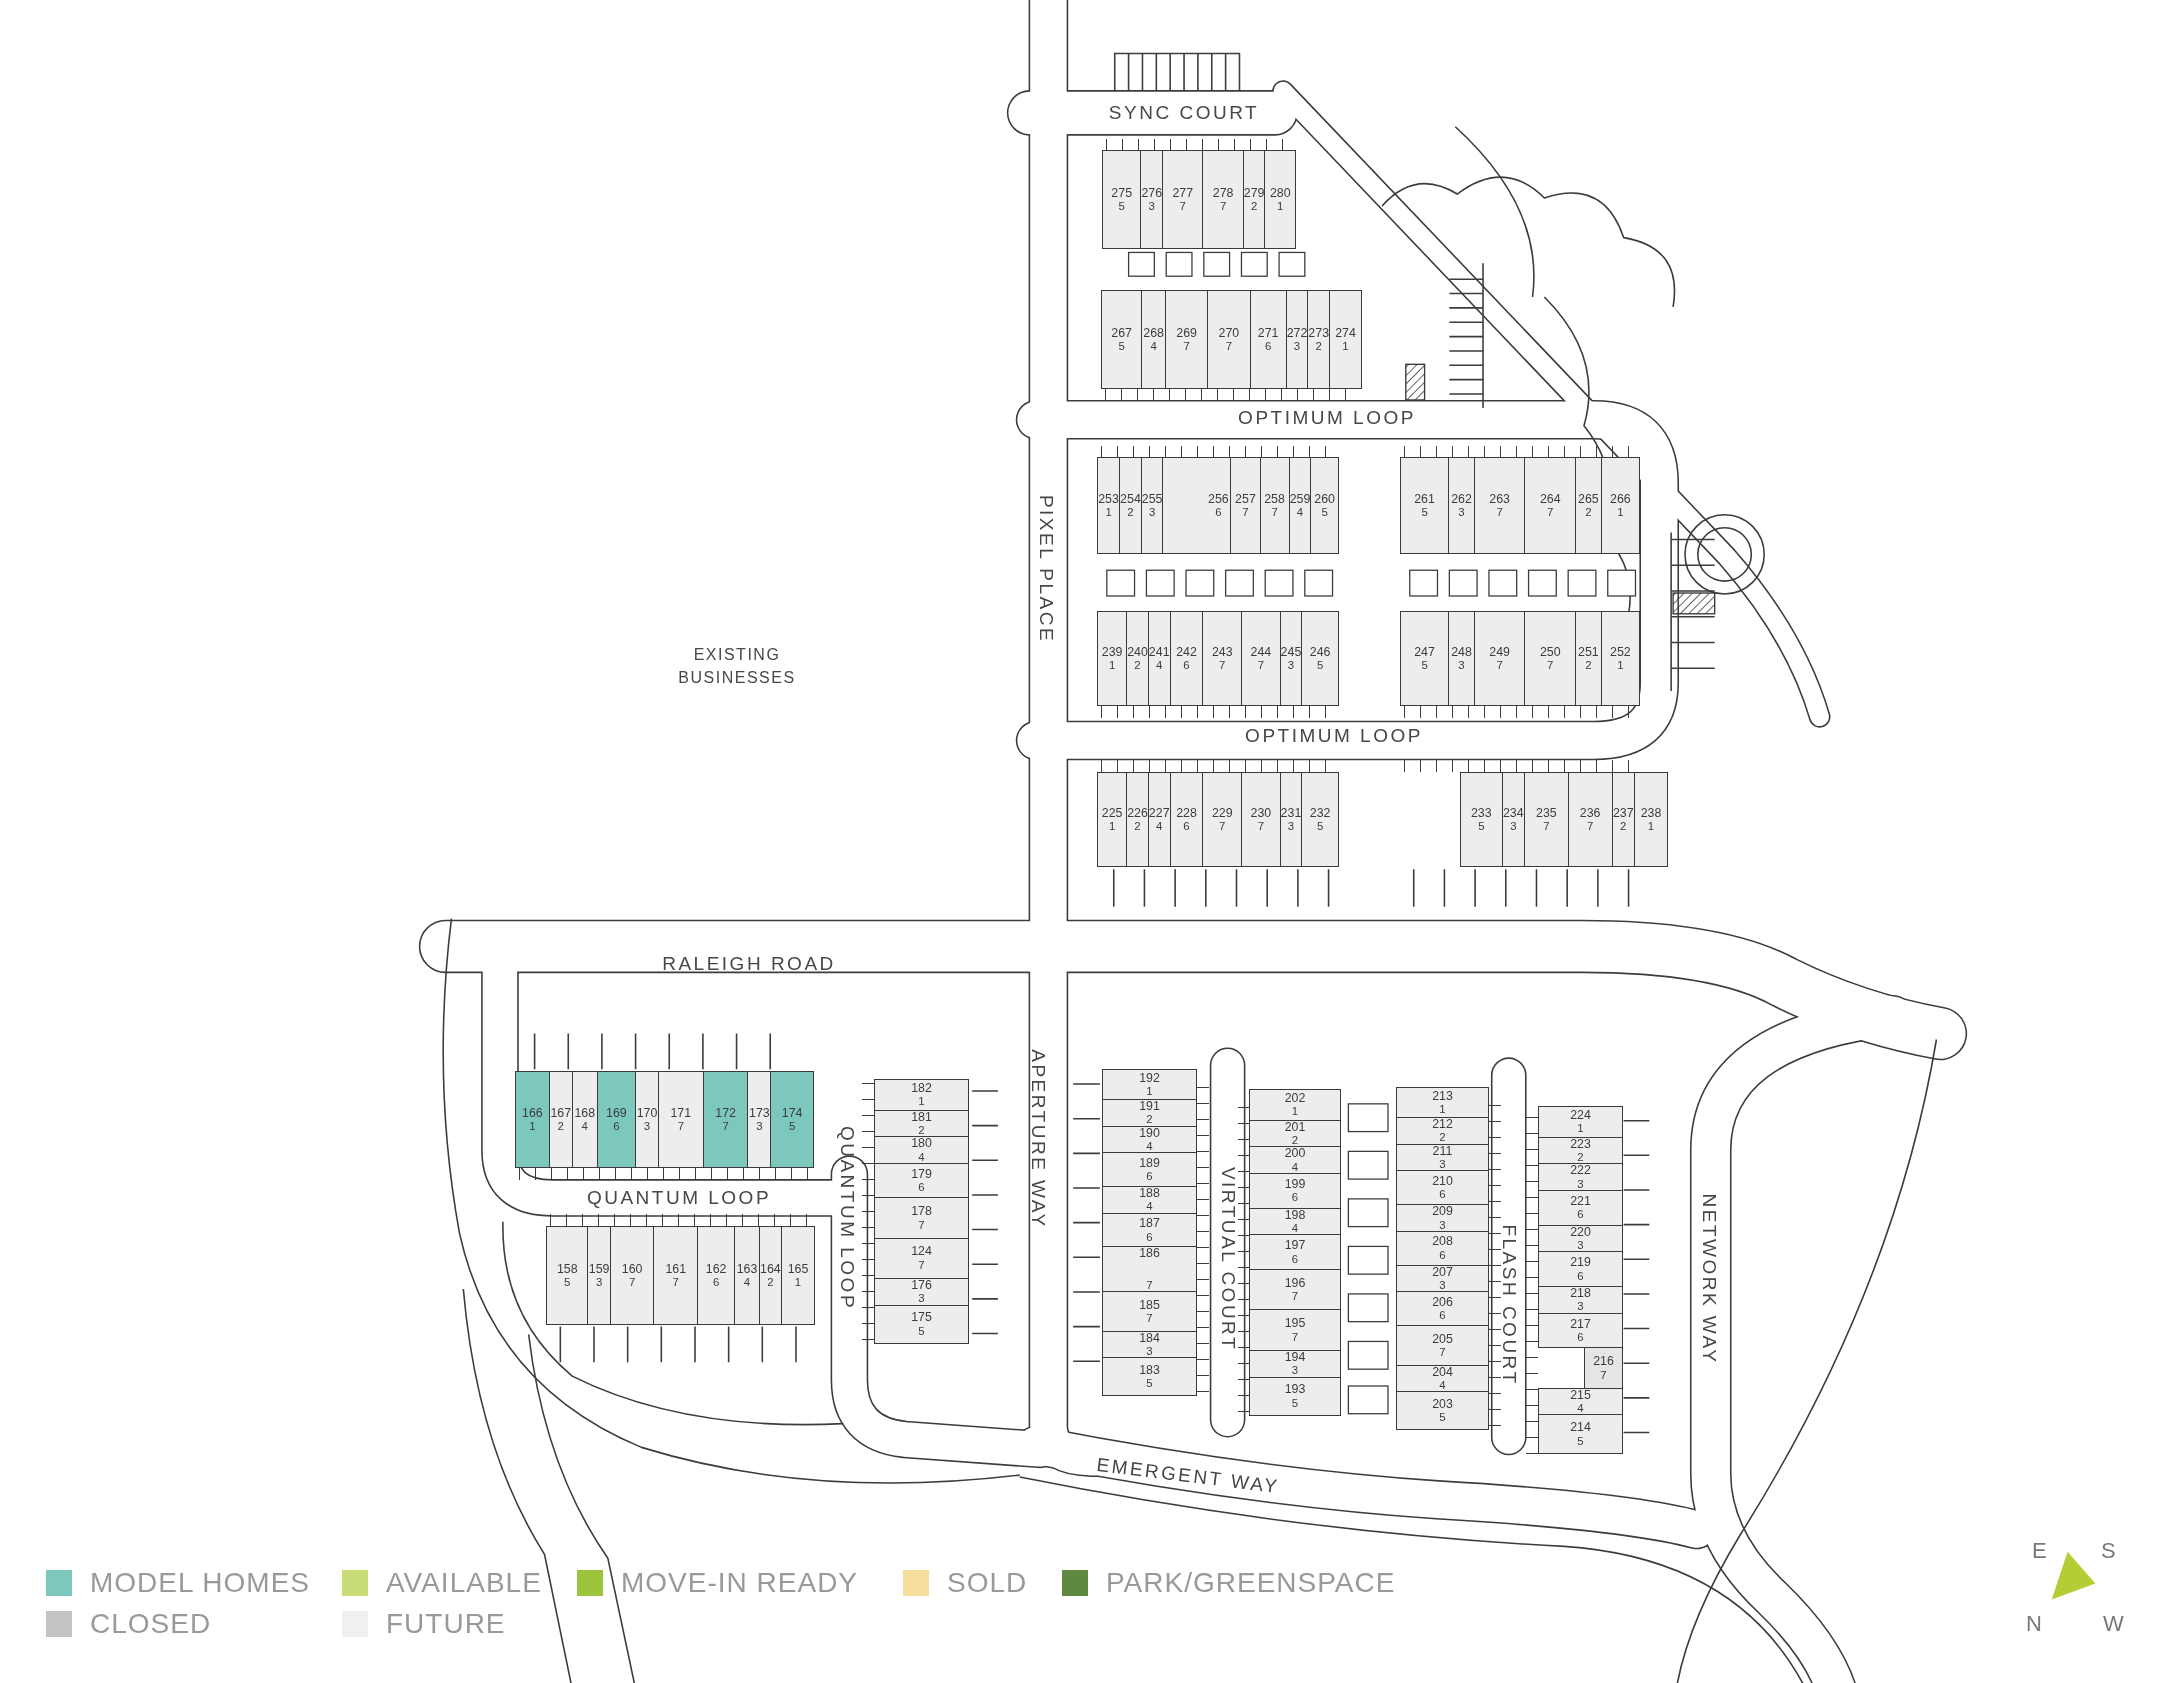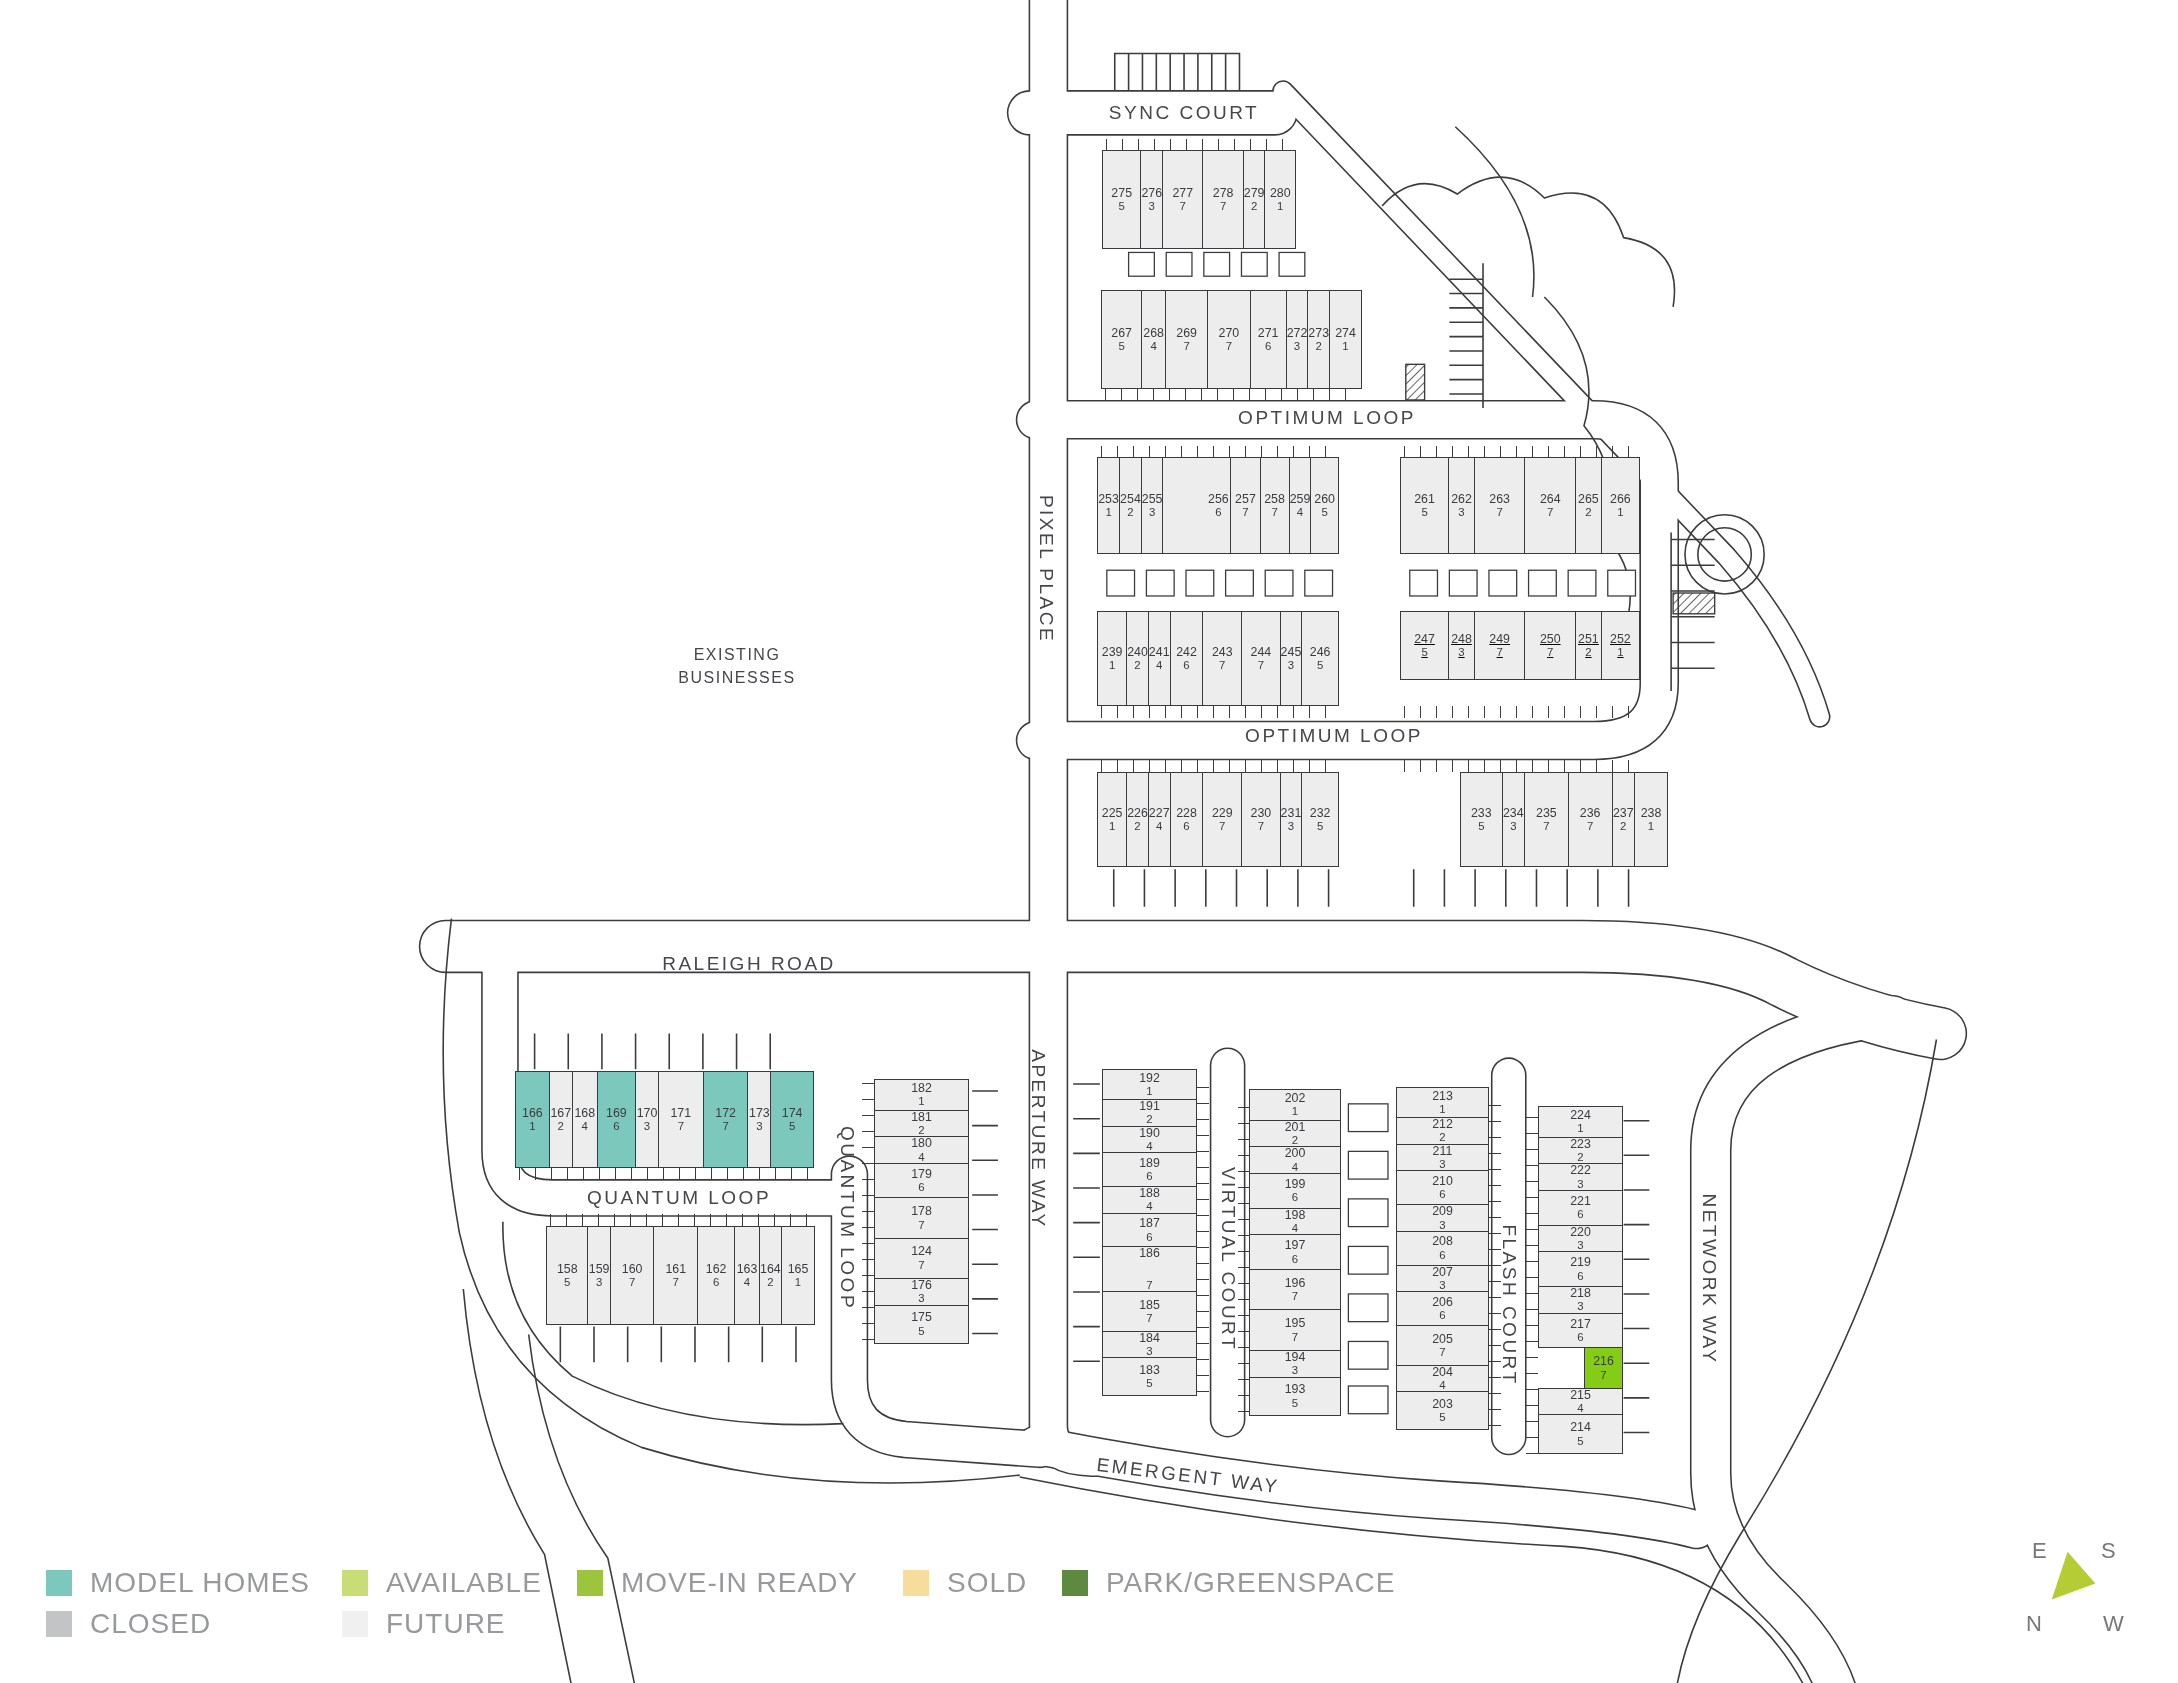--- a/index.html
+++ b/index.html
@@ -268,21 +268,21 @@
         <div class="lot" style="flex: 1 1 0%; background: rgb(237, 237, 237);">
           <span class="n">245</span>
           <span class="p">3</span>
         </div>
         <div class="lot" style="flex: 1.9 1 0%; background: rgb(237, 237, 237);">
           <span class="n">246</span>
           <span class="p">5</span>
         </div>
       </div>
       <div class="ticks ticks-h" style="left: 1101px; width: 234px; top: 706px;"></div>
-      <div class="cluster cluster-h" style="left: 1400px; top: 611px; width: 240px; height: 69px; text-decoration: underline;">
+      <div class="cluster cluster-h" style="left: 1400px; top: 611px; width: 240px; height: 95px;">
         <div class="lot" style="flex: 1.9 1 0%; background: rgb(237, 237, 237);">
           <span class="n">247</span>
           <span class="p">5</span>
         </div>
         <div class="lot" style="flex: 1 1 0%; background: rgb(237, 237, 237);">
           <span class="n">248</span>
           <span class="p">3</span>
         </div>
         <div class="lot" style="flex: 2 1 0%; background: rgb(237, 237, 237);">
           <span class="n">249</span>
@@ -632,21 +632,21 @@
           <span class="p">6</span>
         </div>
         <div class="lot" style="flex: 1 1 0%; background: rgb(237, 237, 237);">
           <span class="n">218</span>
           <span class="p">3</span>
         </div>
         <div class="lot" style="flex: 1.7 1 0%; background: rgb(237, 237, 237);">
           <span class="n">217</span>
           <span class="p">6</span>
         </div>
-        <div class="lot" style="flex: 2 1 0%; background: #84cc16; margin-left: 46px;">
+        <div class="lot" style="flex: 2 1 0%; background: #e5e5e5; margin-left: 46px;">
           <span class="n">216</span>
           <span class="p">7</span>
         </div>
         <div class="lot" style="flex: 1.1 1 0%; background: rgb(237, 237, 237);">
           <span class="n">215</span>
           <span class="p">4</span>
         </div>
         <div class="lot" style="flex: 1.9 1 0%; background: rgb(237, 237, 237);">
           <span class="n">214</span>
           <span class="p">5</span>

